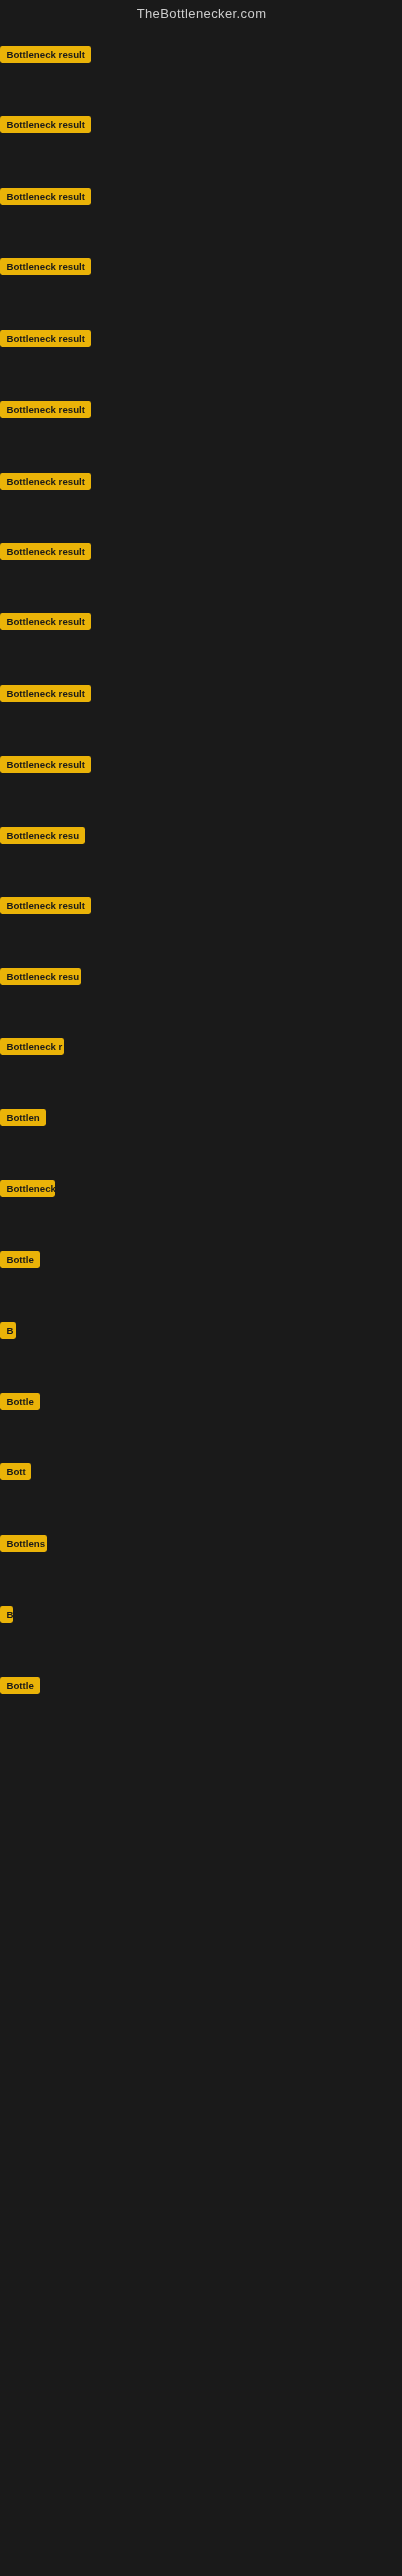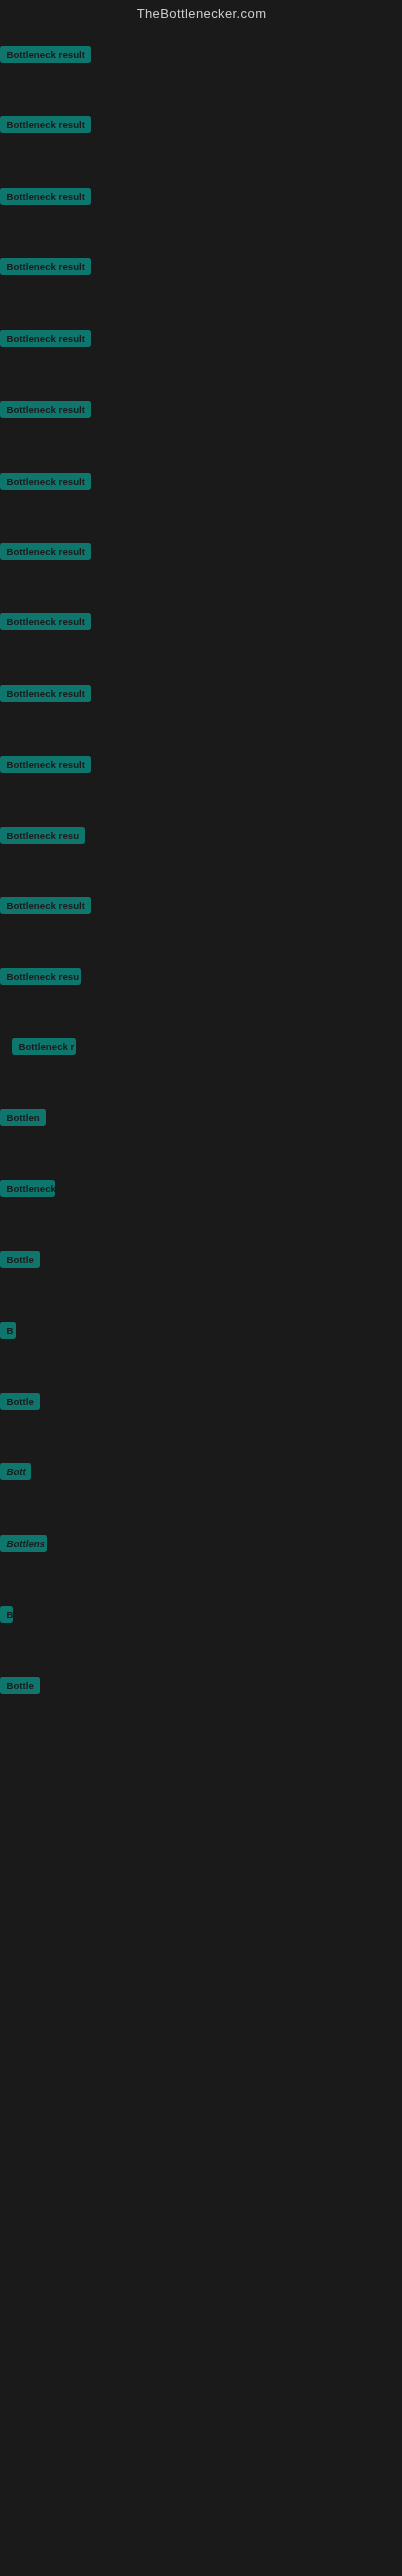--- a/index.html
+++ b/index.html
@@ -19,21 +19,21 @@
       color: #cccccc;
       font-size: 13px;
       padding: 6.4px 0 3.2px 0;
       letter-spacing: 0.4px;
     }
     .badge-row {
       position: absolute;
       left: 0;
     }
     .bottleneck-badge {
-      background-color: #0f766e;
+      background-color: #eab308;
       color: #1a1a1a;
       font-size: 9.7px;
       font-weight: bold;
       padding: 3.2px 6.4px;
       border-radius: 2.4px;
       display: inline-block;
       white-space: nowrap;
       overflow: hidden;
     }
   </style>
@@ -50,24 +50,24 @@
     <div class="badge-row" style="top: 330px; left: 0px;"><span class="bottleneck-badge" style="max-width: 97px;">Bottleneck result</span></div>
     <div class="badge-row" style="top: 401px; left: 0px;"><span class="bottleneck-badge" style="max-width: 97px;">Bottleneck result</span></div>
     <div class="badge-row" style="top: 473px; left: 0px;"><span class="bottleneck-badge" style="max-width: 97px;">Bottleneck result</span></div>
     <div class="badge-row" style="top: 543px; left: 0px;"><span class="bottleneck-badge" style="max-width: 97px;">Bottleneck result</span></div>
     <div class="badge-row" style="top: 613px; left: 0px;"><span class="bottleneck-badge" style="max-width: 97px;">Bottleneck result</span></div>
     <div class="badge-row" style="top: 685px; left: 0px;"><span class="bottleneck-badge" style="max-width: 97px;">Bottleneck result</span></div>
     <div class="badge-row" style="top: 756px; left: 0px;"><span class="bottleneck-badge" style="max-width: 97px;">Bottleneck result</span></div>
     <div class="badge-row" style="top: 827px; left: 0px;"><span class="bottleneck-badge" style="max-width: 85px;">Bottleneck resu</span></div>
     <div class="badge-row" style="top: 897px; left: 0px;"><span class="bottleneck-badge" style="max-width: 91px;">Bottleneck result</span></div>
     <div class="badge-row" style="top: 968px; left: 0px;"><span class="bottleneck-badge" style="max-width: 81px;">Bottleneck resu</span></div>
-    <div class="badge-row" style="top: 1038px; left: 12px;"><span class="bottleneck-badge" style="max-width: 64px;">Bottleneck r</span></div>
+    <div class="badge-row" style="top: 1038px; left: 0px;"><span class="bottleneck-badge" style="max-width: 64px;">Bottleneck r</span></div>
     <div class="badge-row" style="top: 1109px; left: 0px;"><span class="bottleneck-badge" style="max-width: 48px;">Bottlen</span></div>
     <div class="badge-row" style="top: 1180px; left: 0px;"><span class="bottleneck-badge" style="max-width: 55px; text-align: center;">Bottleneck</span></div>
     <div class="badge-row" style="top: 1251px; left: 0px;"><span class="bottleneck-badge" style="max-width: 42px;">Bottle</span></div>
     <div class="badge-row" style="top: 1322px; left: 0px;"><span class="bottleneck-badge" style="max-width: 16px;">B</span></div>
     <div class="badge-row" style="top: 1393px; left: 0px;"><span class="bottleneck-badge" style="max-width: 42px;">Bottle</span></div>
-    <div class="badge-row" style="top: 1463px; left: 0px;"><span class="bottleneck-badge" style="max-width: 31px; font-style: italic;">Bott</span></div>
-    <div class="badge-row" style="top: 1535px; left: 0px;"><span class="bottleneck-badge" style="max-width: 47px; font-style: italic;">Bottlens</span></div>
+    <div class="badge-row" style="top: 1463px; left: 0px;"><span class="bottleneck-badge" style="max-width: 31px;">Bott</span></div>
+    <div class="badge-row" style="top: 1535px; left: 0px;"><span class="bottleneck-badge" style="max-width: 47px;">Bottlens</span></div>
     <div class="badge-row" style="top: 1606px; left: 0px;"><span class="bottleneck-badge" style="max-width: 13px;">B</span></div>
     <div class="badge-row" style="top: 1677px; left: 0px;"><span class="bottleneck-badge" style="max-width: 42px;">Bottle</span></div>
   </div>
 
 
 </body></html>

